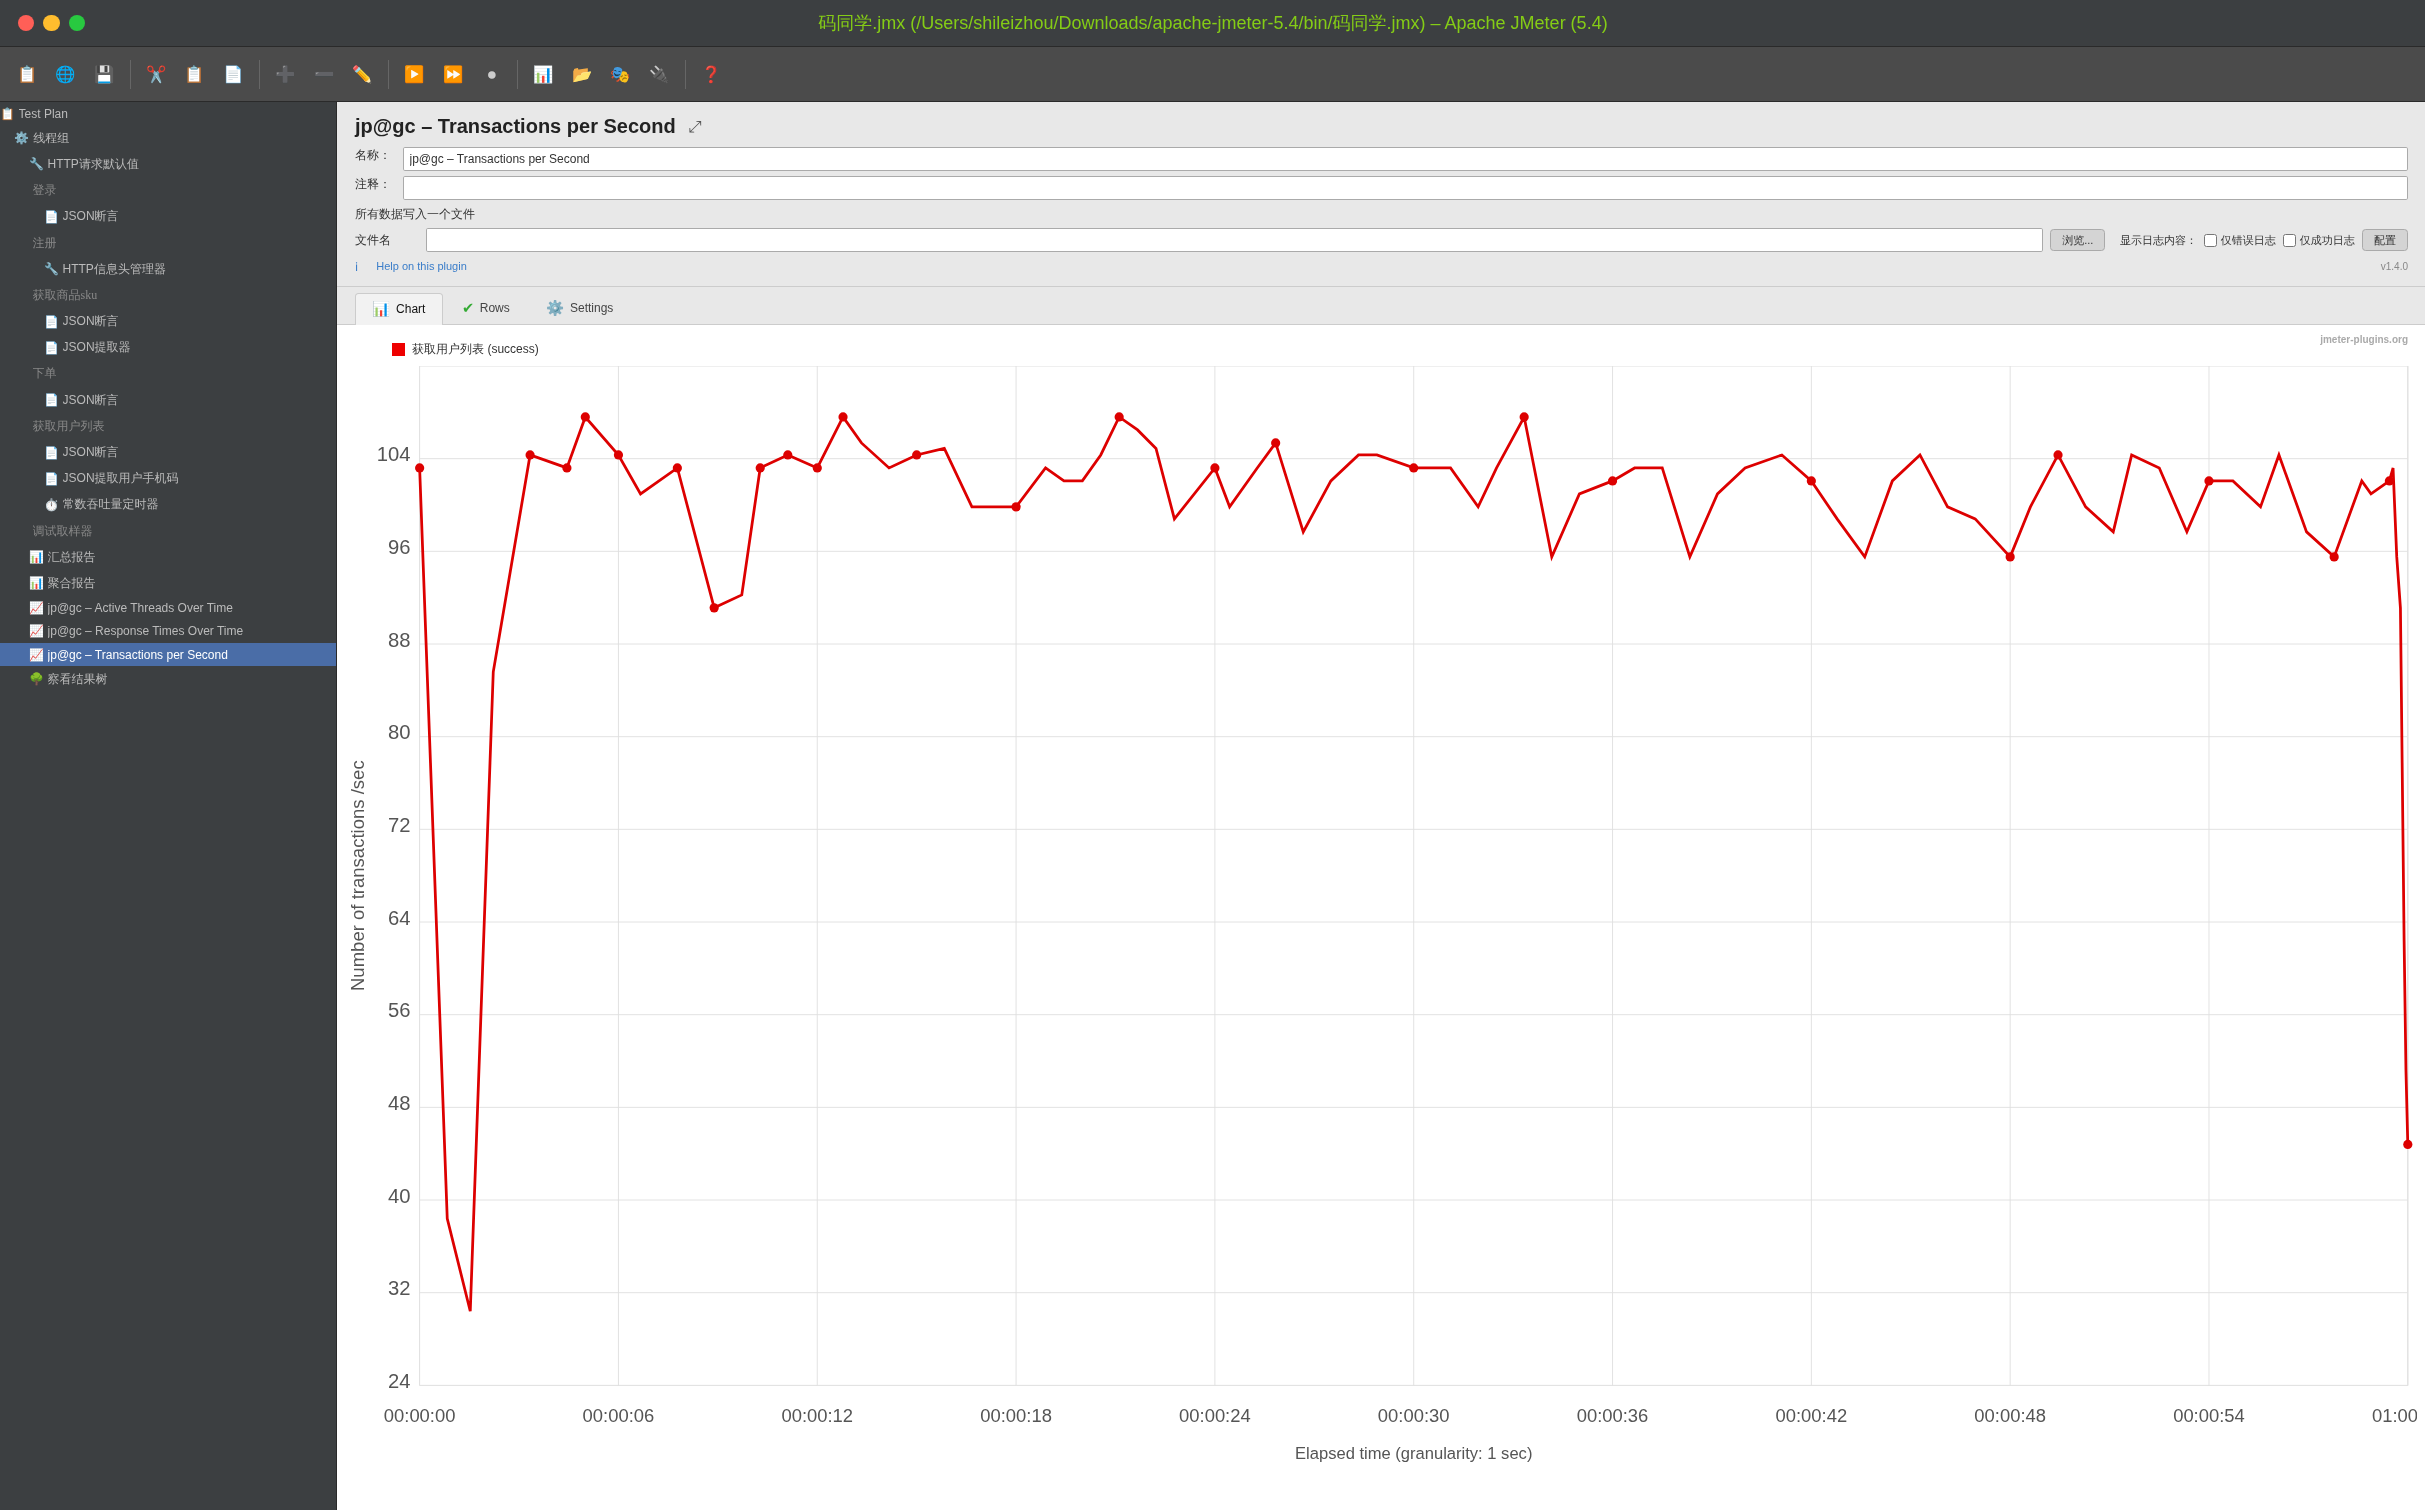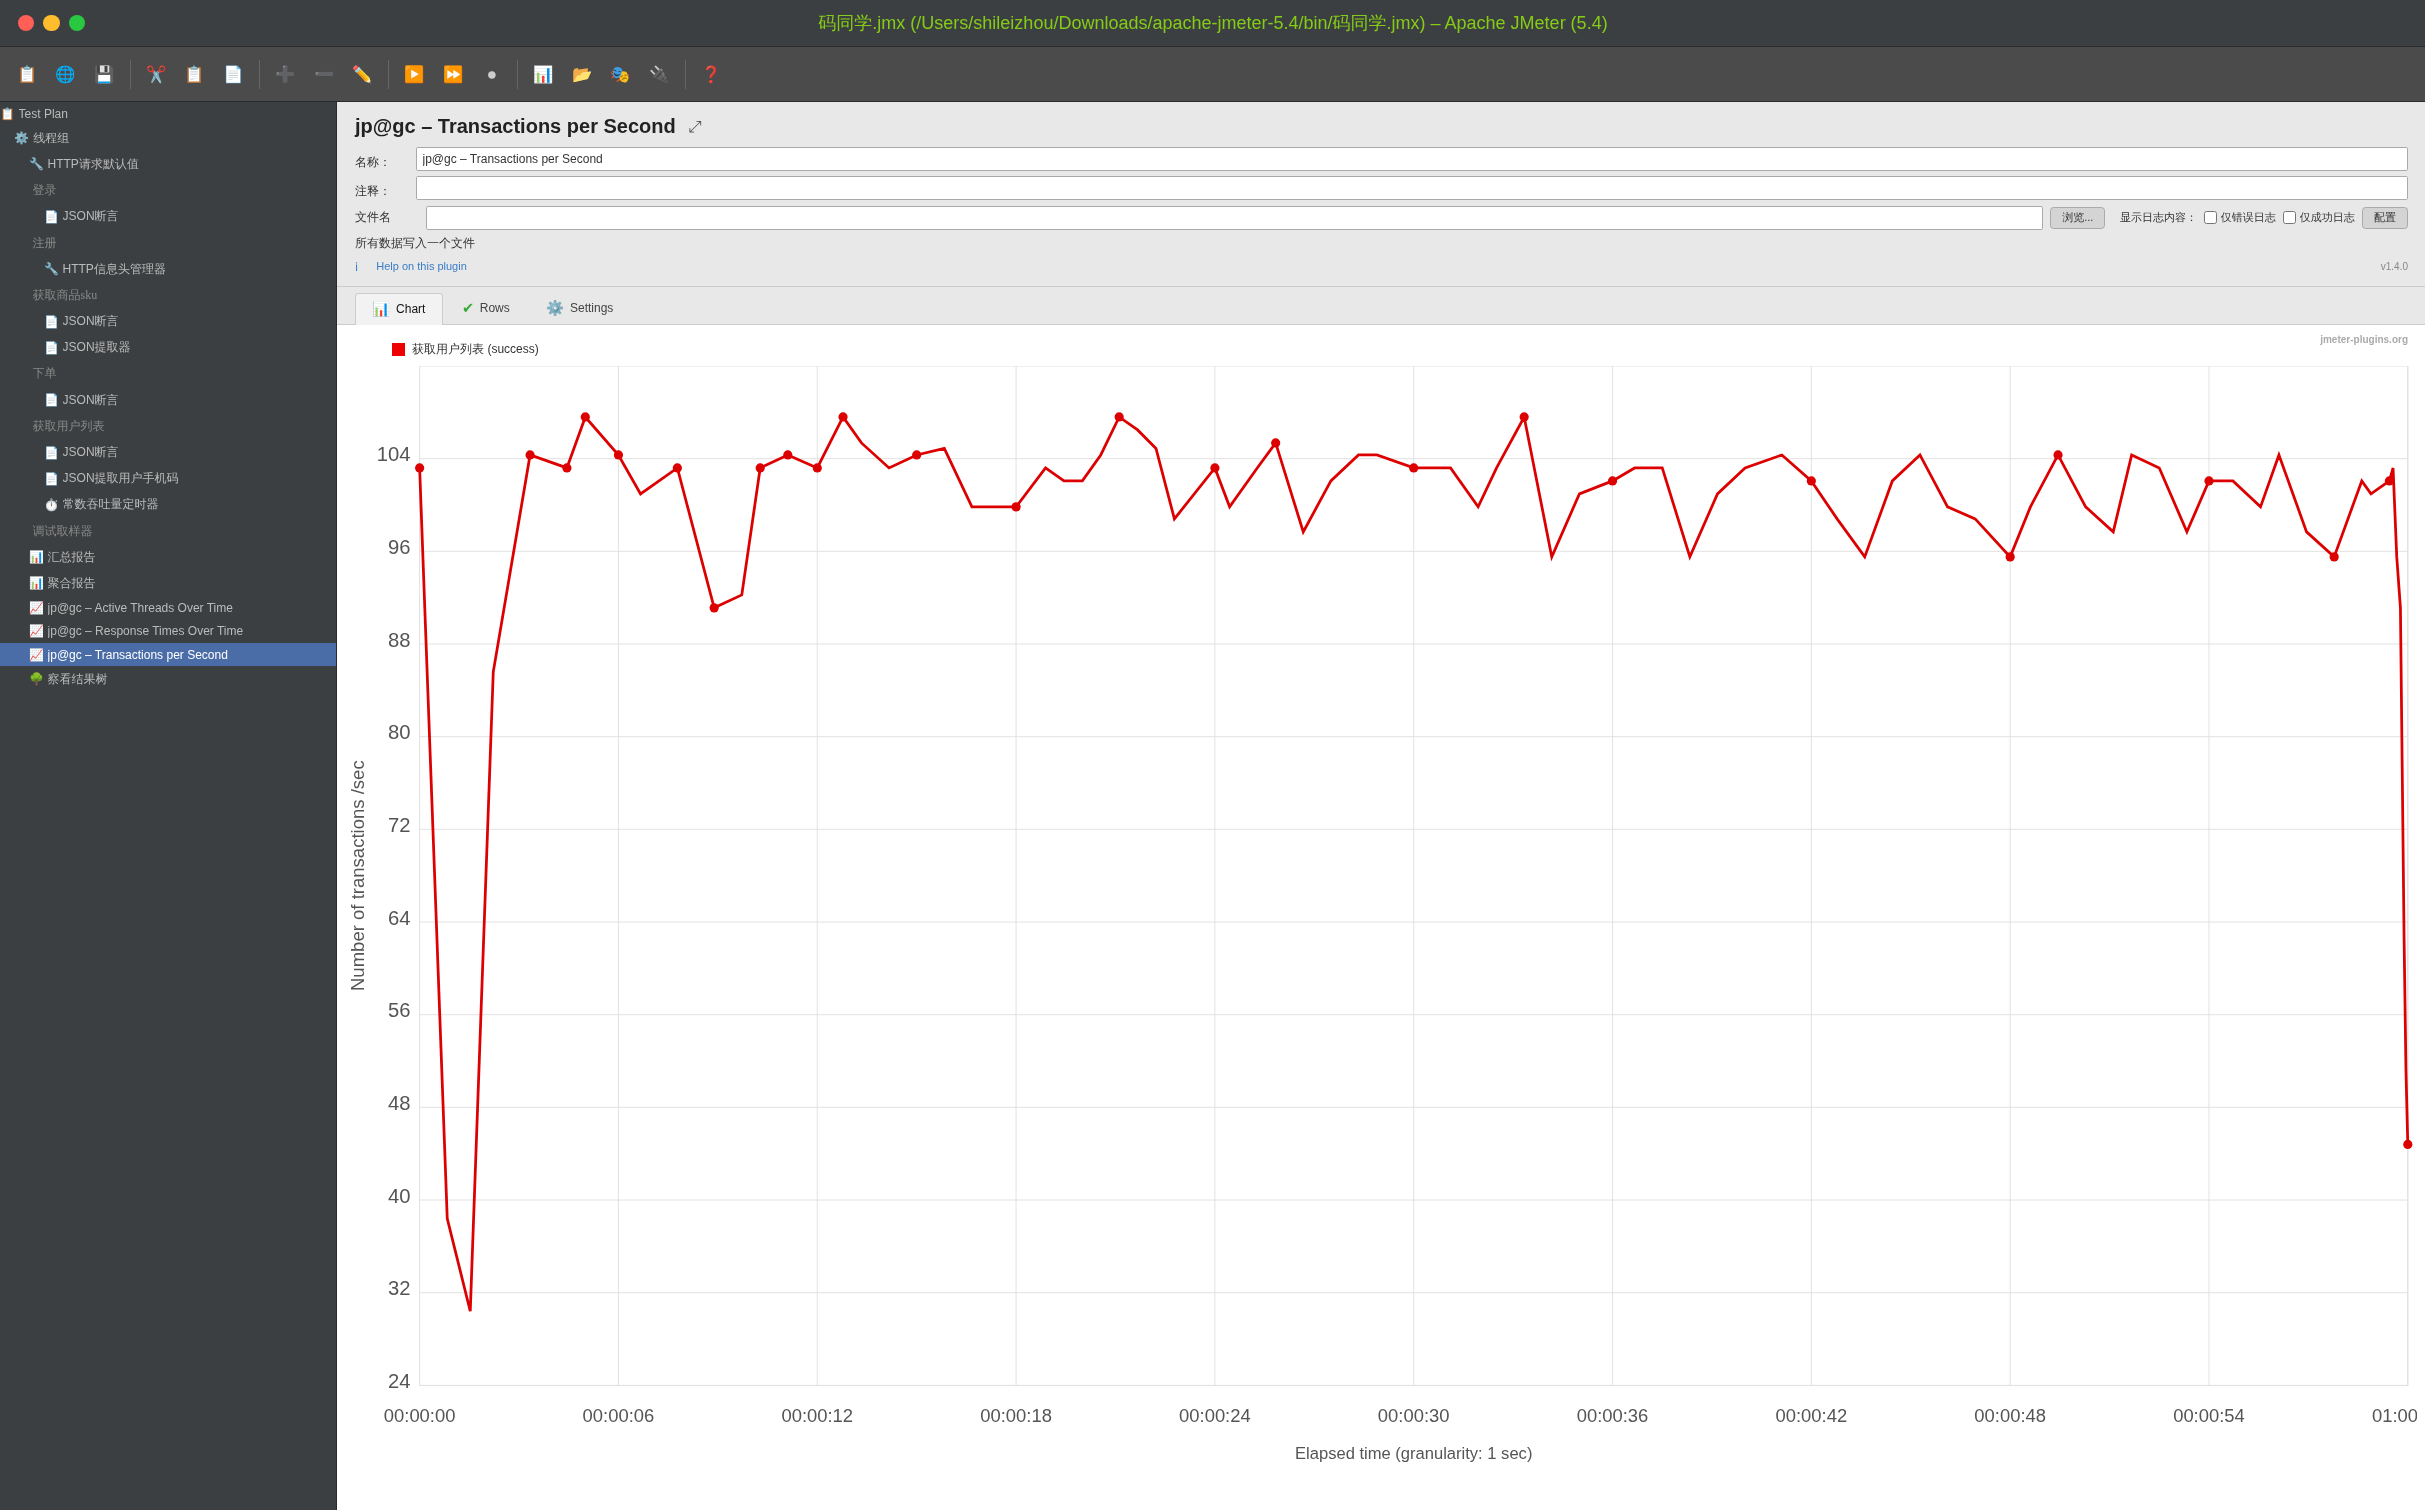--- a/index.html
+++ b/index.html
@@ -125,23 +125,23 @@
       font-weight: bold;
       color: #222;
     }
     .expand-icon {
       cursor: pointer;
       font-size: 16.4px;
       color: #555;
     }
     .form-row {
       display: flex;
-      align-items: flex-end;
+      align-items: flex-start;
       margin-bottom: 5.5px;
-      gap: 15px;
+      gap: 2px;
     }
     .form-label {
       color: #333;
       font-size: 12px;
       min-width: 46px;
     }
     .form-input {
       flex: 1;
       height: 24px;
       border: 0.9px solid #aaa;
@@ -422,36 +422,36 @@
       </div>
       <div class="form-row">
         <span class="form-label">名称：</span>
         <input class="form-input" type="text" value="jp@gc – Transactions per Second" style="">
       </div>
       <div class="form-row">
         <span class="form-label">注释：</span>
         <input class="form-input" type="text" style="">
       </div>
       <div class="file-row">
+        <span class="file-label">所有数据写入一个文件</span>
+      </div>
+      <div class="file-row">
         <span class="file-label">文件名</span>
         <input class="form-input file-input" type="text" style="">
         <button class="btn">浏览...</button>
         <span style="color:#333;font-size:11px;margin-left:7.3px;">显示日志内容：</span>
         <label class="checkbox-label">
           <input type="checkbox" style="">
           <span>仅错误日志</span>
         </label>
         <label class="checkbox-label">
           <input type="checkbox" style="">
           <span>仅成功日志</span>
         </label>
         <button class="btn">配置</button>
-      </div>
-      <div class="file-row">
-        <span class="file-label">所有数据写入一个文件</span>
       </div>
       <div class="display-row">
         <span style="font-size:12px;color:#3a7dc9;margin-right:3.6px;">ℹ</span>
         <a class="help-link">Help on this plugin</a>
         <span style="flex:1"></span>
         <span class="version-label">v1.4.0</span>
       </div>
     </div>
 
     <div class="tabs-bar">

